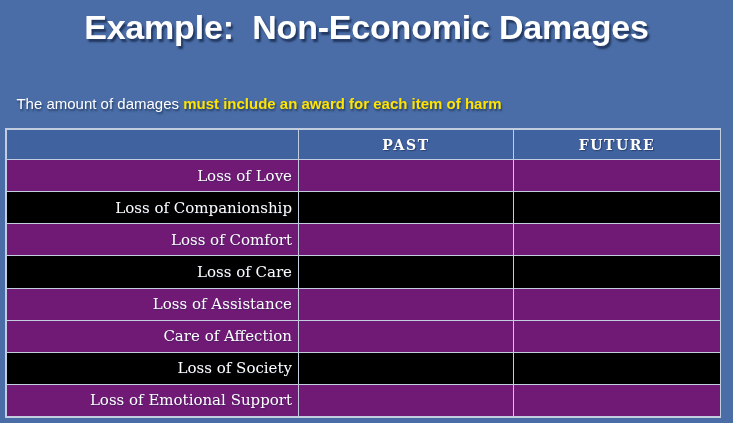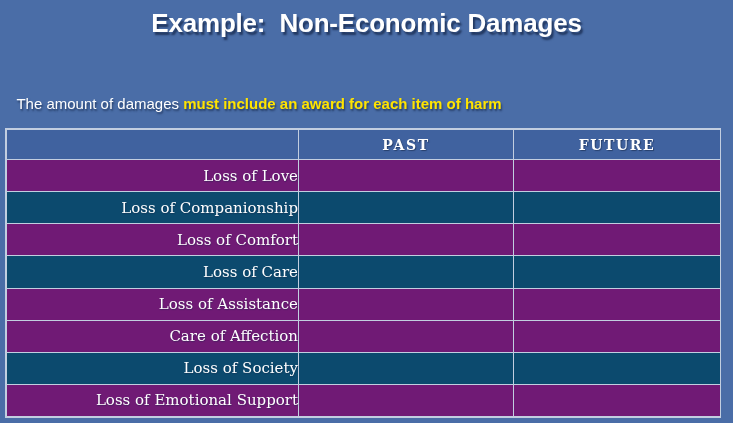--- a/index.html
+++ b/index.html
@@ -23,21 +23,21 @@
     box-sizing: border-box;
   }
 
   
   .title {
     position: absolute;
     left: 0;
     top: 8px;
     width: 733px;
     text-align: center;
-    font-size: 26px;
+    font-size: 34px;
     font-weight: bold;
     color: #ffffff;
     letter-spacing: -0.2px;
     text-shadow: 2px 3px 2px rgba(20, 38, 72, 0.75);
     white-space: pre;
   }
 
   
   .subtitle {
     position: absolute;
@@ -71,21 +71,21 @@
     border-collapse: collapse;
     table-layout: fixed;
   }
   table.damages col.c-label { width: 292px; }
   table.damages col.c-past  { width: 215px; }
   table.damages col.c-future{ width: 207px; }
 
   table.damages th,
   table.damages td {
     border: 1px solid #c2cee0;
-    padding: 0;
+    padding: 6px;
     box-sizing: border-box;
   }
 
   
   tr.header-row th {
     height: 30px;
     background: #40629f;
   }
   tr.header-row th.col-head {
     color: #ffffff;
@@ -98,21 +98,21 @@
   }
   tr.header-row th.corner-cell {
     background: #40629f;
   }
 
   
   tr.data-row td {
     height: 28.7px;
   }
   tr.row-light td { background: #701a75; }
-  tr.row-dark  td { background: #0c4a6e; }
+  tr.row-dark  td { background: #000000; }
 
   td.row-label {
     text-align: right;
     padding-right: 52px;
     color: #ffffff;
     font-family: "DejaVu Serif", "Liberation Serif", serif;
     font-size: 15px;
     white-space: nowrap;
     text-shadow: 0.5px 0.5px 1px rgba(22, 40, 74, 0.45);
   }

